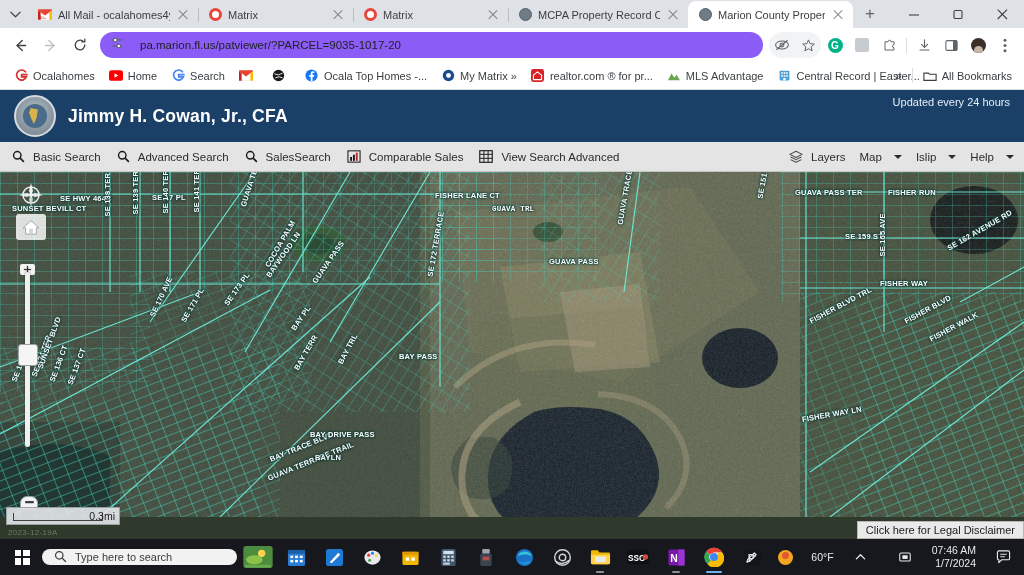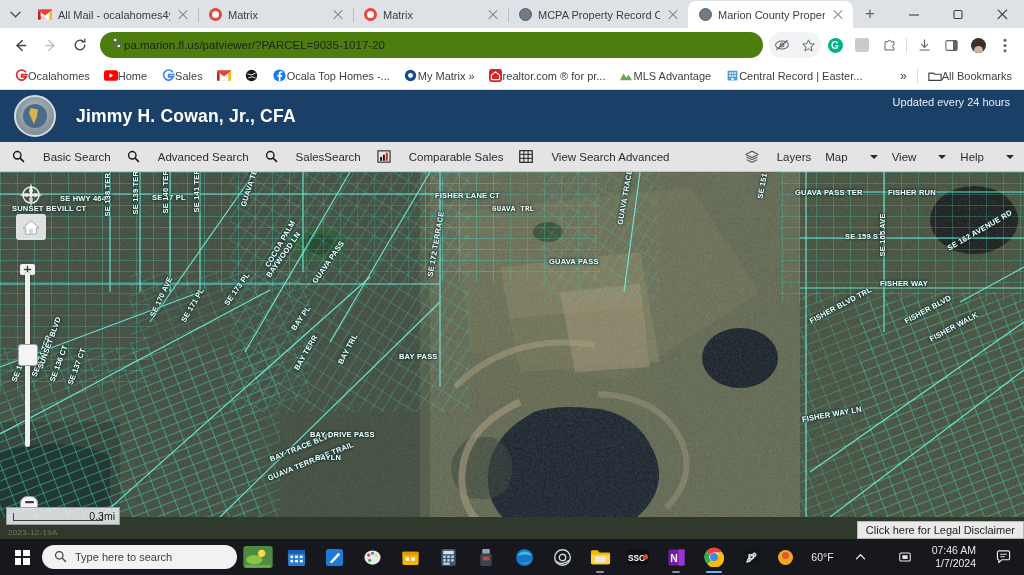--- a/index.html
+++ b/index.html
@@ -47,71 +47,71 @@
   .winbtn svg { display:block; }
 
   
   .omnibar {
     height: 34px; background: #fff; display: flex; align-items: center;
     gap: 2px; padding: 0 6px; flex: 0 0 34px;
   }
   .navbtn { width: 28px; height: 28px; border-radius: 50%; display:flex; align-items:center; justify-content:center; color:#4a4f56; }
   .navbtn.disabled { color: #bdc1c6; }
   .urlbox {
-    flex: 1; height: 26px; background: #4d7c0f; border-radius: 13px;
-    display: flex; align-items: center; gap: 0; padding: 0 10px; margin-left: 4px;
+    flex: 1; height: 26px; background: #8b5cf6; border-radius: 13px;
+    display: flex; align-items: center; gap: 16px; padding: 0 10px; margin-left: 4px;
   }
   .urltext { font-size: 11.5px; color: #202124; white-space: nowrap; }
   .omni-icons { display: flex; align-items: center; gap: 1px; padding-left: 4px; }
   .oicon { width: 26px; height: 26px; display:flex; align-items:center; justify-content:center; color:#5f6368; }
   .oicon-pill { background:#f1f3f4; border-radius:13px; display:flex; }
   .ext-green { width:15px;height:15px;border-radius:50%;background:#00b289; color:#fff;
                display:flex;align-items:center;justify-content:center;font-size:10px;font-weight:bold;}
   .ext-grey { width:14px;height:14px;background:#c8ccd1;border-radius:2px;}
   .avatar-icon { width:15px;height:15px;border-radius:50%;background:#3c2f2a;position:relative;overflow:hidden;}
   .avatar-icon::after{content:'';position:absolute;left:3px;top:8px;width:9px;height:9px;border-radius:50%;background:#c8b6a6;}
 
   
   .bookmarks {
     height: 28px; background: #fff; display: flex; align-items: center;
     padding: 0 8px; gap: 2px; font-size: 11px; color: #3c4043; flex: 0 0 28px;
     border-bottom: 1px solid #dadce0; position: relative;
   }
-  .bm { display: flex; align-items: center; padding: 3px 6px; border-radius: 4px; white-space: nowrap; }
+  .bm { display: flex; align-items: center; gap: 5px; padding: 3px 6px; border-radius: 4px; white-space: nowrap; }
   .bm-ico { width: 14px; height: 14px; flex:0 0 14px; display:flex;align-items:center;justify-content:center; }
   .bm-right { position: absolute; right: 6px; display: flex; align-items: center; gap: 4px; }
   .bm-chev { padding: 3px 6px; color:#3c4043; font-size: 12px; }
   .bm-divider { width:1px; height:15px; background:#dadce0; }
 
   
   .site-header {
     background: #1b4067; color: #fff; height: 52px; display: flex; align-items: center;
     padding: 0 14px; position: relative; flex: 0 0 52px;
   }
   .seal {
     width: 42px; height: 42px; border-radius: 50%;
     background: radial-gradient(circle at 50% 42%, #b9c4cc 0%, #8e9aa3 55%, #6f7c86 100%);
     border: 2px solid #d5dce1; display:flex; align-items:center; justify-content:center;
     flex: 0 0 42px; position: relative;
   }
   .seal-inner { width:24px;height:24px;border-radius:50%;background:#4a6b8a; position:relative; overflow:hidden;}
   .seal-inner::after{content:'';position:absolute;left:6px;top:4px;width:9px;height:16px;background:#d8b24a;
       clip-path: polygon(20% 0,100% 10%,85% 60%,55% 100%,25% 65%,0 30%);}
-  .header-titles { margin-left: 20px; }
+  .header-titles { margin-left: 12px; }
   .h-name { font-size: 17.5px; font-weight: bold; letter-spacing: .2px; line-height: 1.15; }
   .h-sub { font-size: 13px; font-weight: bold; line-height: 1.35; }
   .h-updated { position: absolute; right: 14px; top: 6px; font-size: 11px; color: #e6eef5; }
 
   
   .apptoolbar {
     height: 30px; background: #e4e4e4; border-bottom: 1px solid #c5c5c5;
     display: flex; align-items: center; padding: 0 12px; gap: 16px;
     font-size: 11.5px; color: #2b2b2b; position: relative; flex: 0 0 30px;
   }
-  .tool { display: flex; align-items: center; gap: 18px; white-space: nowrap; }
+  .tool { display: flex; align-items: center; gap: 8px; white-space: nowrap; }
   .tool svg { display:block; }
   .toolbar-right { position: absolute; right: 10px; display: flex; align-items: center; gap: 14px; }
   .caret { display:inline-block; width:0;height:0;border-left:4px solid transparent;border-right:4px solid transparent;
            border-top:4.5px solid #2b2b2b; margin-left:4px; vertical-align: middle;}
 
   
   .mapwrap { flex: 1; position: relative; overflow: hidden; background: #2f3a2c; }
   .aerial { position:absolute; inset:0; }
   .parcelgrid { position:absolute; inset:0; pointer-events:none; }
 
@@ -140,21 +140,21 @@
      letter-spacing:.2px; }
 
   
   .taskbar {
     height: 36px; background: #17181d; display: flex; align-items: center;
     padding: 0 6px; gap: 4px; flex: 0 0 36px; position: relative;
   }
   .start { width: 32px; height: 32px; display:flex;align-items:center;justify-content:center; }
   .winlogo { width:15px;height:15px;display:grid;grid-template-columns:1fr 1fr;grid-template-rows:1fr 1fr;gap:1.6px;}
   .winlogo i { background:#fff; display:block; }
-  .searchbox { width: 195px; height: 24px; background:#f2f2f2; border-radius:14px;
+  .searchbox { width: 195px; height: 16px; background:#f2f2f2; border-radius:14px;
      display:flex; align-items:center; gap:8px; padding:0 12px; font-size:11px; color:#3b3b3b; }
   .tbicon { width: 34px; height: 32px; display:flex; align-items:center; justify-content:center; position:relative;}
   .tbicon.active::after{ content:''; position:absolute; bottom:0; left:9px; width:16px; height:2.5px;
      background:#6cb3f0; border-radius:2px;}
   .tbicon.running::after{ content:''; position:absolute; bottom:0; left:13px; width:8px; height:2.5px;
      background:#8a8f98; border-radius:2px;}
   .tray { position:absolute; right: 4px; display:flex; align-items:center; gap:10px; color:#e8eaed; font-size:10.5px;}
   .weather { display:flex; align-items:center; gap:18px; }
   .sun { width:15px;height:15px;border-radius:50%;background:#f5a524; position:relative;}
   .sun::after{content:'';position:absolute;left:4px;top:2px;width:7px;height:7px;border-radius:50%;background:#e05a2b;}
@@ -346,21 +346,21 @@
           </svg>
       </span>
       <span>Home</span>
     </div>
     <div class="bm">
       <span class="bm-ico">
         <svg width="13" height="13" viewBox="0 0 16 16">
             <path d="M13.5 4.2A6.2 6.2 0 1 0 14 9.6H8.2V7h7.4" fill="none" stroke="#4285f4" stroke-width="2.1"></path>
           </svg>
       </span>
-      <span>Sales</span>
+      <span>Search</span>
     </div>
     <div class="bm">
       <span class="bm-ico">
         <svg width="14" height="11" viewBox="0 0 16 12">
             <rect width="16" height="12" rx="1" fill="#fff" stroke="#dadce0" stroke-width=".6"></rect>
             <path d="M0 1 L8 7 L16 1 L16 0 L0 0Z" fill="#ea4335"></path>
             <path d="M0 1v11h3V3.5Z" fill="#c5221f"></path>
             <path d="M16 1v11h-3V3.5Z" fill="#fbbc04"></path>
           </svg>
       </span>
@@ -513,21 +513,21 @@
               <path d="M1.8 11 L8 14 L14.2 11" fill="none" stroke="#4a4a4a" stroke-width="1.2" stroke-linejoin="round"></path>
             </svg>
           </span>
         <span>Layers</span>
       </div>
       <div class="tool">
         <span>Map</span>
         <span class="caret"></span>
       </div>
       <div class="tool">
-        <span>View</span>
+        <span>Islip</span>
         <span class="caret"></span>
       </div>
       <div class="tool">
         <span>Help</span>
         <span class="caret"></span>
       </div>
     </div>
   </div>
 
   <div class="mapwrap">

